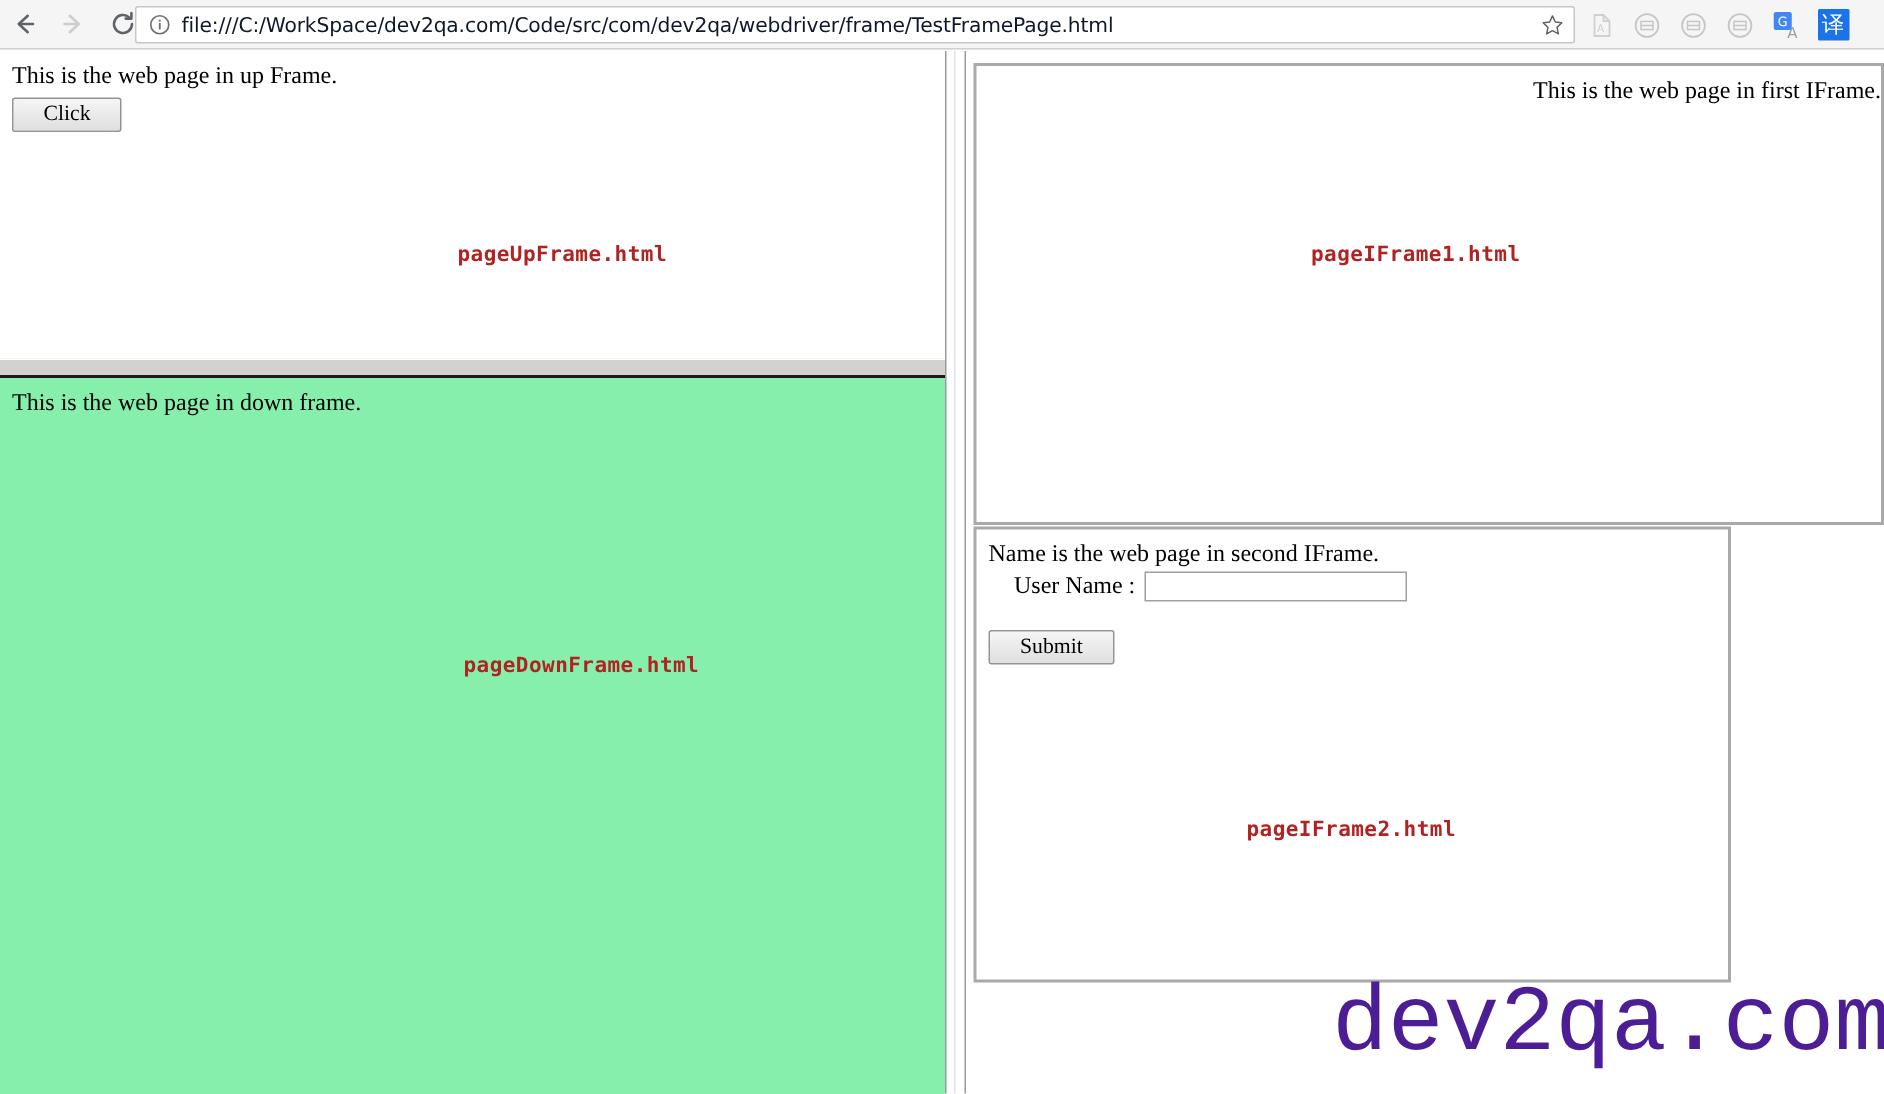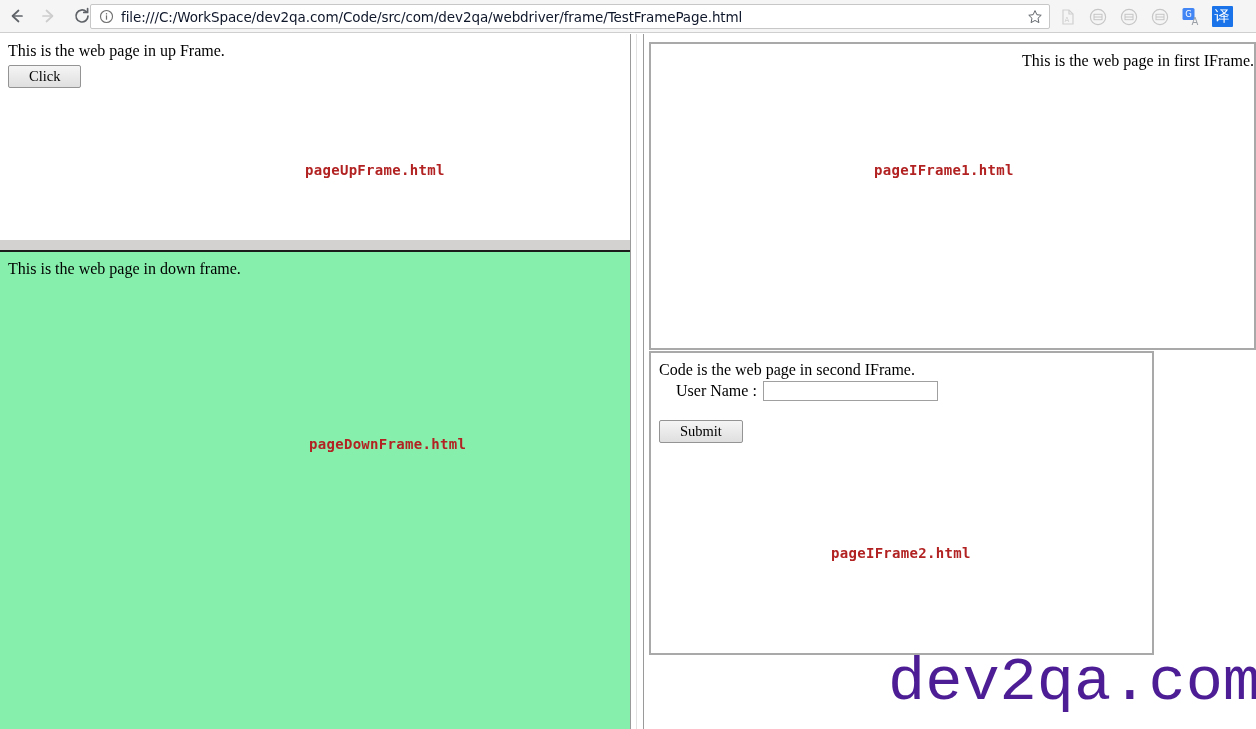--- a/index.html
+++ b/index.html
@@ -325,21 +325,21 @@
   <div id="v-divider"></div>
 
   <div id="right-col">
 
     <div class="iframe-box" id="iframe-1">
       <div class="frame-text">This is the web page in first IFrame.</div>
       <div class="watermark-red" style="left:187px; top:118px;margin-left:36px;">pageIFrame1.html</div>
     </div>
 
     <div class="iframe-box" id="iframe-2">
-      <div class="frame-text">Code is the web page in second IFrame.</div>
+      <div class="frame-text">Name is the web page in second IFrame.</div>
 
       <div class="form-row">
         <span class="form-label">User Name :</span>
         <input class="text-input" type="text" placeholder="" style="">
       </div>
 
       <button class="btn-classic" style="margin-top:19px;">Submit</button>
 
       <div class="watermark-red" style="left:180px; top:192px;">pageIFrame2.html</div>
     </div>

